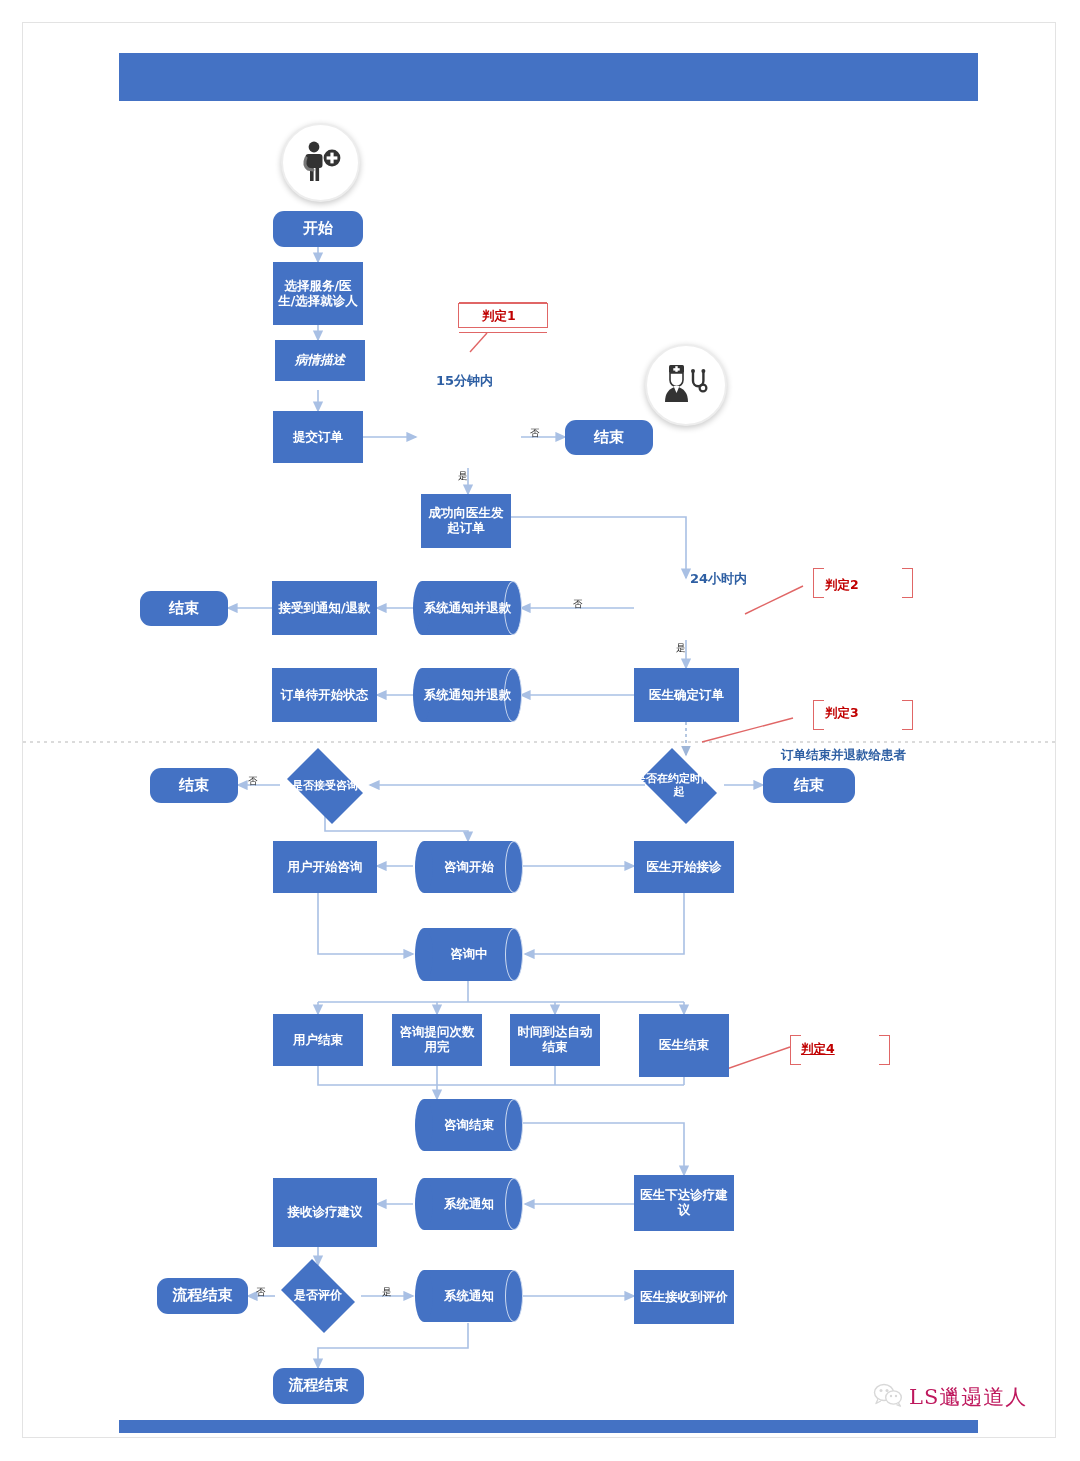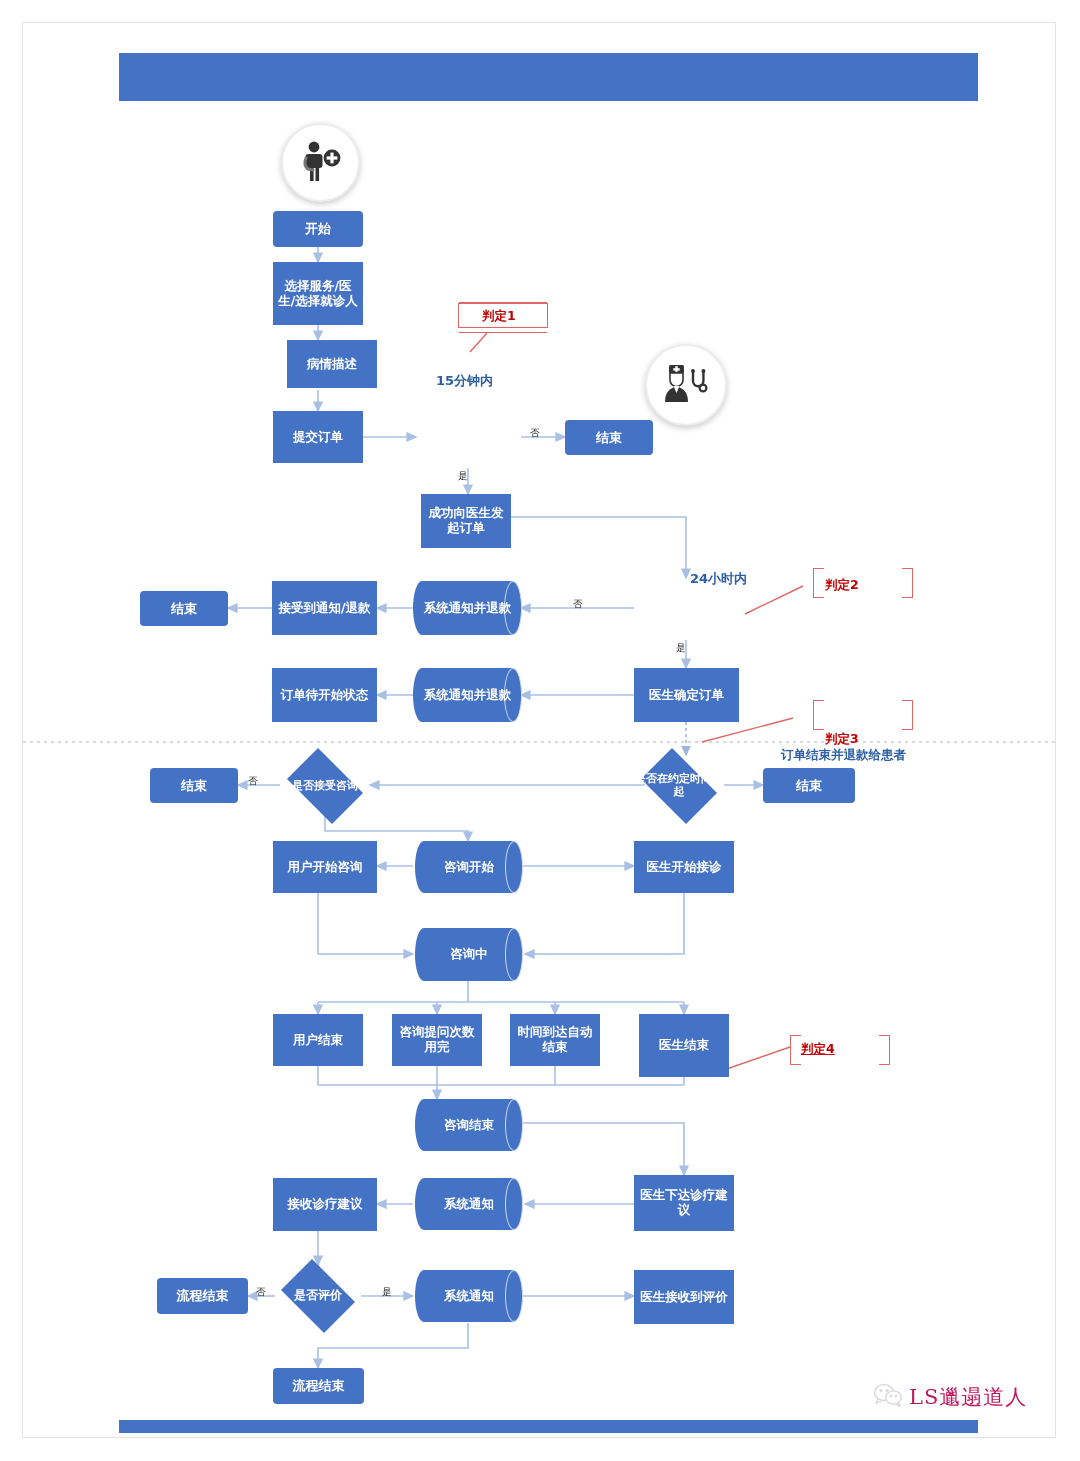--- a/index.html
+++ b/index.html
@@ -8,21 +8,21 @@
   .card{position:absolute;left:22px;top:22px;width:1034px;height:1416px;background:#fff;border:1px solid #e3e3e3;box-sizing:border-box;}
   .banner{position:absolute;background:#4472c4;}
   .banner-top{left:119px;top:53px;width:859px;height:48px;}
   .banner-bottom{left:119px;top:1420px;width:859px;height:13px;}
   .title{position:absolute;left:119px;top:53px;width:859px;height:48px;display:flex;align-items:center;justify-content:center;color:#fff;font-size:21px;font-weight:bold;letter-spacing:1px;}
 
   svg.layer{position:absolute;left:0;top:0;width:1080px;height:1461px;pointer-events:none;}
 
   .node{position:absolute;box-sizing:border-box;display:flex;align-items:center;justify-content:center;text-align:center;color:#fff;font-weight:bold;line-height:1.18;background:#4472c4;}
   .rect{font-size:12.5px;padding:2px 3px;}
-  .term{border-radius:4px;font-size:13px;}
+  .term{border-radius:11px;font-size:15px;}
   .dec{background:transparent;}
   .dec .dtxt{position:relative;z-index:2;color:#fff;font-weight:bold;font-size:12px;line-height:1.15;}
   .dec .dshape{position:absolute;left:0;top:0;width:100%;height:100%;background:#4472c4;transform:rotate(45deg) scale(.707);z-index:1;}
   .cyl{background:transparent;}
   .cyl .ctxt{position:relative;z-index:3;font-size:12.5px;font-weight:bold;color:#fff;line-height:1.18;}
   .cyl .cbody{position:absolute;left:0;top:0;width:100%;height:100%;background:#4472c4;border-radius:0;z-index:1;}
   .cyl .cleft{position:absolute;left:-9px;top:0;width:18px;height:100%;background:#4472c4;border-radius:50%/50%;z-index:1;}
   .cyl .cright{position:absolute;right:-9px;top:0;width:18px;height:100%;background:#4472c4;border-radius:50%/50%;z-index:2;border:1.3px solid #cddaf0;box-sizing:border-box;}
 
   .elabel{position:absolute;font-size:9.5px;color:#222;font-family:"DejaVu Sans",sans-serif;}
@@ -161,21 +161,21 @@
       <path d="M14.5,26 L17.5,33 L20.5,26" fill="#fff"></path>
       <path d="M34,12 v9 a5.2,5.2 0 0 0 10.4,0 v-9" stroke="#333" stroke-width="2.4" fill="none"></path>
       <circle cx="34" cy="11" r="2" fill="#333"></circle>
       <circle cx="44.4" cy="11" r="2" fill="#333"></circle>
       <circle cx="44" cy="28" r="3.4" fill="none" stroke="#333" stroke-width="2.2"></circle>
     </svg>
   </div>
 
   <div class="node term" style="left:273px;top:211px;width:90px;height:36px;">开始</div>
   <div class="node rect" style="left:273px;top:262px;width:90px;height:63px;">选择服务/医生/选择就诊人</div>
-  <div class="node rect" style="left:287px;top:340px;width:90px;height:48px;">病情描述</div>
+  <div class="node rect" style="left:275px;top:340px;width:90px;height:41px;font-style:italic;">病情描述</div>
   <div class="node rect" style="left:273px;top:411px;width:90px;height:52px;">提交订单</div>
 
   <div class="node term" style="left:565px;top:420px;width:88px;height:35px;">结束</div>
 
   <div class="node rect" style="left:421px;top:494px;width:90px;height:54px;">成功向医生发起订单</div>
 
 
   <div class="node cyl" style="left:422px;top:581px;width:91px;height:54px;">
     <div class="cbody"></div>
     <div class="cleft"></div>
@@ -234,21 +234,21 @@
     <div class="ctxt">咨询结束</div>
   </div>
 
   <div class="node rect" style="left:634px;top:1175px;width:100px;height:56px;">医生下达诊疗建议</div>
   <div class="node cyl" style="left:424px;top:1178px;width:90px;height:52px;">
     <div class="cbody"></div>
     <div class="cleft"></div>
     <div class="cright"></div>
     <div class="ctxt">系统通知</div>
   </div>
-  <div class="node rect" style="left:273px;top:1178px;width:104px;height:53px;">接收诊疗建议</div>
+  <div class="node rect" style="left:273px;top:1178px;width:104px;height:69px;">接收诊疗建议</div>
 
   <div class="node dec" style="left:275px;top:1265px;width:86px;height:62px;">
     <div class="dshape"></div>
     <div class="dtxt">是否评价</div>
   </div>
   <div class="node term" style="left:157px;top:1278px;width:91px;height:36px;">流程结束</div>
   <div class="node cyl" style="left:424px;top:1270px;width:90px;height:52px;">
     <div class="cbody"></div>
     <div class="cleft"></div>
     <div class="cright"></div>
@@ -277,21 +277,21 @@
   <div style="position:absolute;left:813px;top:568px;width:100px;height:28px;">
     <div style="position:absolute;left:0;top:0;width:10px;height:100%;border-left:1.6px solid #e06666;border-top:1.6px solid #e06666;border-bottom:1.6px solid #e06666;"></div>
     <div style="position:absolute;right:0;top:0;width:10px;height:100%;border-right:1.6px solid #e06666;border-top:1.6px solid #e06666;border-bottom:1.6px solid #e06666;"></div>
   </div>
   <div class="rednote" style="left:825px;top:577px;">判定2</div>
 
   <div style="position:absolute;left:813px;top:700px;width:100px;height:28px;">
     <div style="position:absolute;left:0;top:0;width:10px;height:100%;border-left:1.6px solid #e06666;border-top:1.6px solid #e06666;border-bottom:1.6px solid #e06666;"></div>
     <div style="position:absolute;right:0;top:0;width:10px;height:100%;border-right:1.6px solid #e06666;border-top:1.6px solid #e06666;border-bottom:1.6px solid #e06666;"></div>
   </div>
-  <div class="rednote" style="left:825px;top:705px;margin-top:26px;">判定3</div>
+  <div class="rednote" style="left:825px;top:705px;">判定3</div>
 
   <div style="position:absolute;left:790px;top:1035px;width:100px;height:28px;">
     <div style="position:absolute;left:0;top:0;width:10px;height:100%;border-left:1.6px solid #e06666;border-top:1.6px solid #e06666;border-bottom:1.6px solid #e06666;"></div>
     <div style="position:absolute;right:0;top:0;width:10px;height:100%;border-right:1.6px solid #e06666;border-top:1.6px solid #e06666;border-bottom:1.6px solid #e06666;"></div>
   </div>
   <div class="rednote" style="left:801px;top:1041px;text-decoration:underline;">判定4</div>
 
   <div class="wm" style="left:873px;top:1383px;">
     <svg width="30" height="24" viewBox="0 0 30 24">
       <ellipse cx="11" cy="9.5" rx="9.5" ry="8" fill="#fff" stroke="#d8d8d8" stroke-width="1.4"></ellipse>

